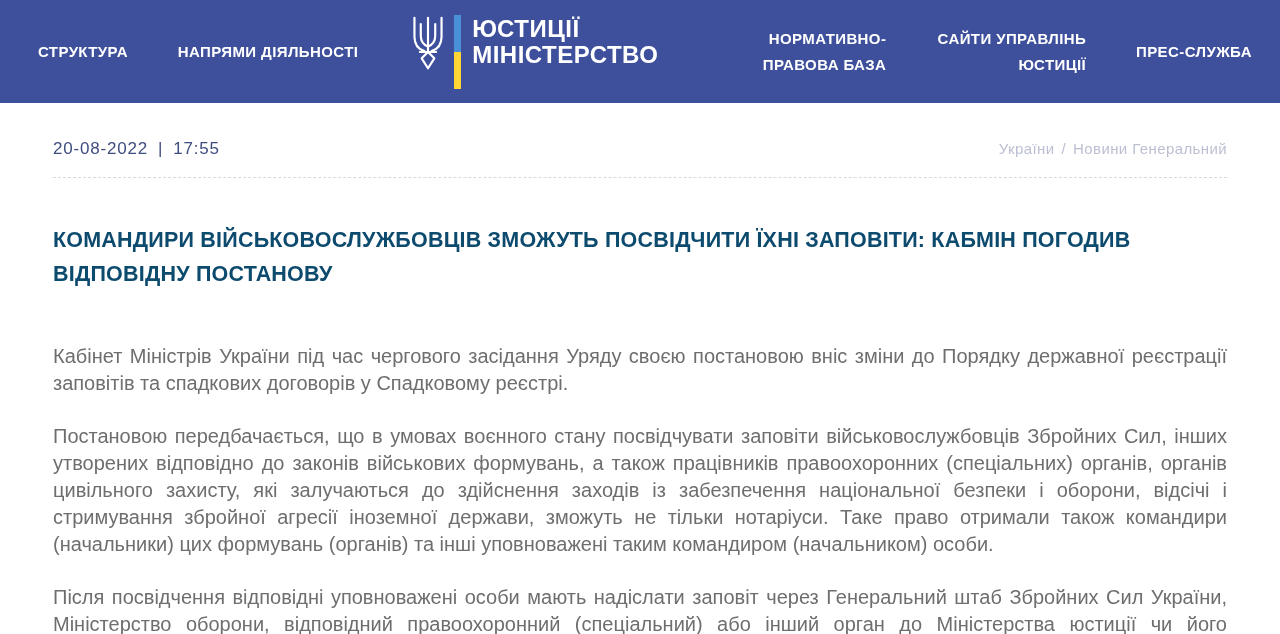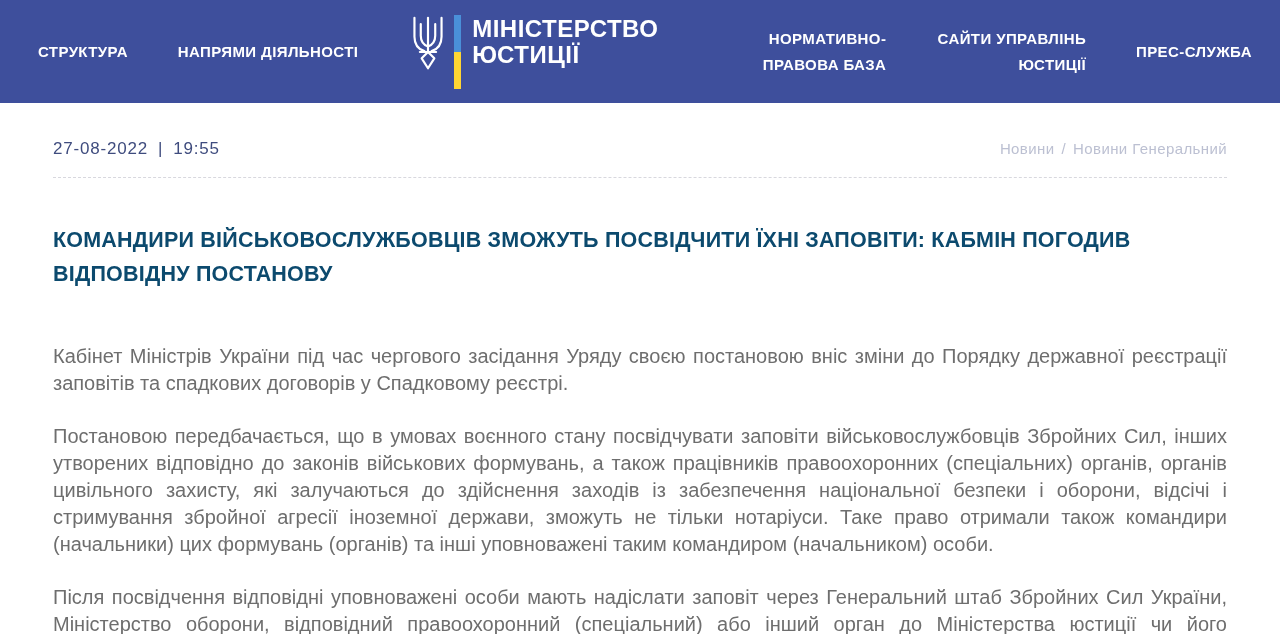--- a/index.html
+++ b/index.html
@@ -81,38 +81,38 @@
         <path d="M30 10 v13 c0 6 -3 10 -8 12"></path>
         <path d="M22 3 v37"></path>
         <path d="M13 41 h18"></path>
         <path d="M22 41 l-7 7 7 11 7 -11 z"></path>
       </svg>
       <div class="logo-bar">
         <div class="bar-top" style="background:#4a90d9"></div>
         <div class="bar-bottom" style="background:#ffd633"></div>
       </div>
       <div class="logo-text">
+        <div>ЮСТИЦІЇ</div>
         <div>МІНІСТЕРСТВО</div>
-        <div>ЮСТИЦІЇ</div>
       </div>
     </div>
 
     <div class="nav-item wrap2 w-npb">НОРМАТИВНО-ПРАВОВА БАЗА</div>
     <div class="nav-item wrap2 w-suy">САЙТИ УПРАВЛІНЬ ЮСТИЦІЇ</div>
     <div class="nav-item">ПРЕС-СЛУЖБА</div>
   </header>
 
   <main class="main">
 
     <div class="meta-row">
       <div class="date">
-        <span>27-08-2022</span><span class="sep">|</span><span>19:55</span>
+        <span>20-08-2022</span><span class="sep">|</span><span>17:55</span>
       </div>
       <div class="breadcrumb">
-        <a>Новини</a><span class="bc-sep">/</span><a>Новини Генеральний</a>
+        <a>України</a><span class="bc-sep">/</span><a>Новини Генеральний</a>
       </div>
     </div>
 
     <div class="divider"></div>
 
     <h1 class="article-title">КОМАНДИРИ ВІЙСЬКОВОСЛУЖБОВЦІВ ЗМОЖУТЬ ПОСВІДЧИТИ ЇХНІ ЗАПОВІТИ: КАБМІН ПОГОДИВ ВІДПОВІДНУ ПОСТАНОВУ</h1>
 
     <div class="article-body">
       <p>Кабінет Міністрів України під час чергового засідання Уряду своєю постановою вніс зміни до Порядку державної реєстрації заповітів та спадкових договорів у Спадковому реєстрі.</p>
       <p>Постановою передбачається, що в умовах воєнного стану посвідчувати заповіти військовослужбовців Збройних Сил, інших утворених відповідно до законів військових формувань, а також працівників правоохоронних (спеціальних) органів, органів цивільного захисту, які залучаються до здійснення заходів із забезпечення національної безпеки і оборони, відсічі і стримування збройної агресії іноземної держави, зможуть не тільки нотаріуси. Таке право отримали також командири (начальники) цих формувань (органів) та інші уповноважені таким командиром (начальником) особи.</p>

